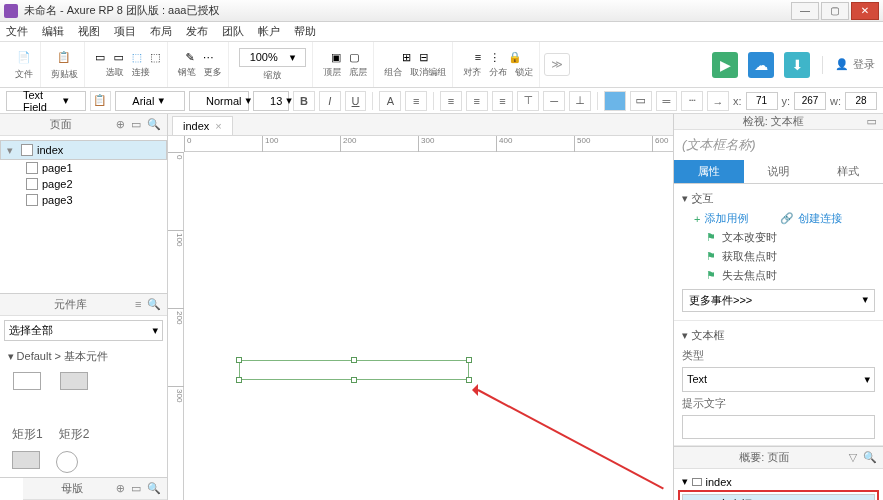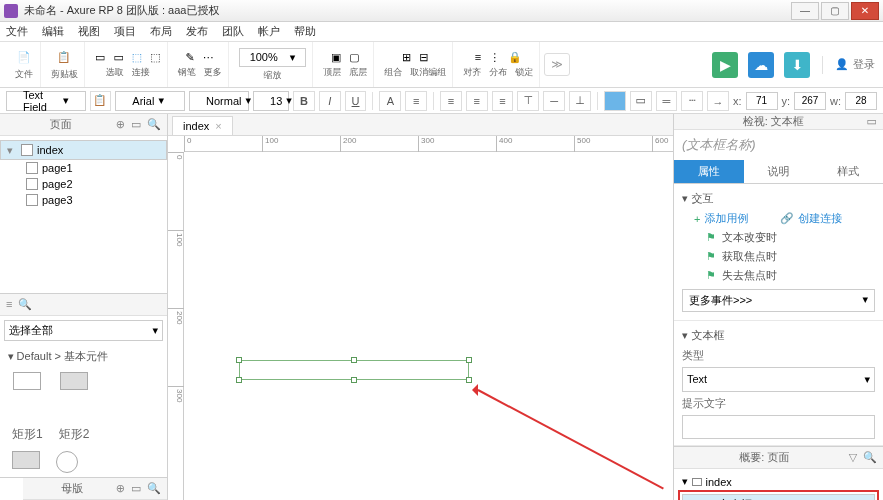--- a/index.html
+++ b/index.html
@@ -290,20 +290,21 @@
           <span>page2</span>
         </div>
       <div class="tree-item tree-child">
           <span class="page-icon"></span>
           <span>page3</span>
         </div>
     </div>
     <div style="flex:1"></div>
     <div class="lib-panel">
       <div class="panel-header">
+          <span class="ph-title">元件库</span>
           <span class="ph-icons">
             <span>≡</span>
             <span>🔍</span>
           </span>
         </div>
       <div class="lib-select">
           <span>选择全部</span>
           <span>▾</span>
         </div>
       <div class="lib-section"><span>▾ </span><span>Default &gt; 基本元件</span></div>

